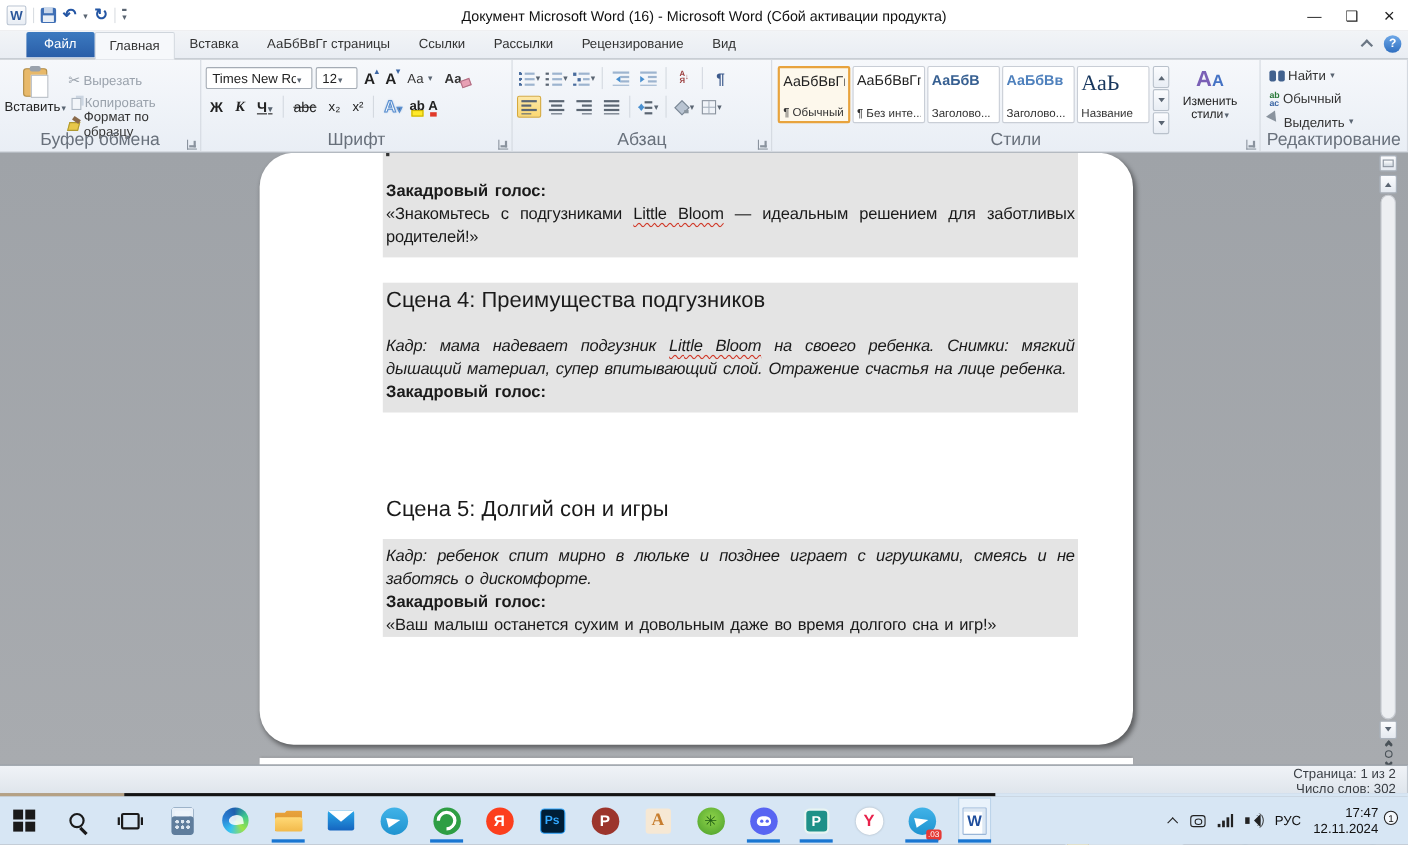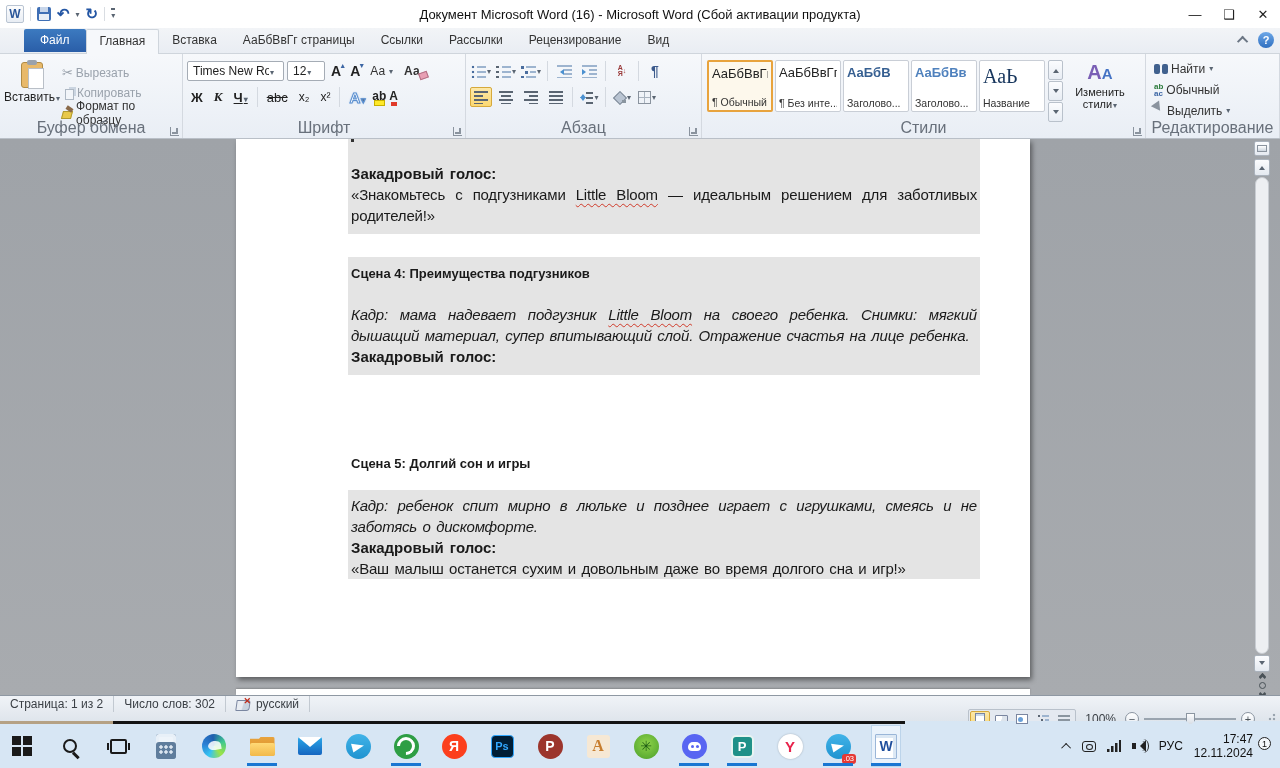--- a/index.html
+++ b/index.html
@@ -154,27 +154,27 @@
   .g-edit .rrow { height:21px; }
   .ic-find { width:14px; height:10px; position:relative; }
   .ic-find::before, .ic-find::after { content:""; position:absolute; top:0; width:6px; height:10px; background:#41618e; border-radius:2px; }
   .ic-find::before { left:0; } .ic-find::after { right:0; }
   .ic-repl { font-size:8px; line-height:7px; color:#2a7a3a; font-weight:bold; }
   .ic-repl i { color:#3c66a4; font-style:normal; display:block; }
   .ic-select { width:0; height:0; border:5px solid transparent; border-top:9px solid #8a939e; transform:rotate(-35deg); margin-top:-3px; }
 
   
   .docarea { height:556px; position:relative; background:linear-gradient(#9fa3a8,#a8abaf); overflow:hidden; }
-  .page1 { position:absolute; left:236px; top:0; width:794px; height:538px; background:#fff; box-shadow:2px 3px 5px rgba(0,0,0,.45); }
+  .page1 { position:absolute; left:236px; top:0; width:794px; height:538px; background:#fff; box-shadow:2px 3px 5px rgba(0,0,0,.45);border-radius:31px; }
   .page2 { position:absolute; left:236px; top:550px; width:794px; height:6px; background:#fff; box-shadow:0 -1px 2px rgba(0,0,0,.2); }
   .doccontent { position:absolute; left:112px; top:0; width:632px; font-size:15px; line-height:21px; letter-spacing:-0.2px; color:#1a1a1a; }
   .shaded { background:#e4e4e4; }
   .just { text-align:justify; word-spacing:1.5px; }
   .voice { font-weight:bold; letter-spacing:0; word-spacing:2px; }
-  .doch { font-weight:bold; font-size:13px; letter-spacing:0; }
+  .doch { font-weight:normal; font-size:20px; letter-spacing:0; }
   .frame { font-style:italic; }
   .squig { text-decoration:underline; text-decoration-style:wavy; text-decoration-color:#d03a2a; text-decoration-thickness:1px; text-underline-offset:3px; }
   .blk-s3 { position:absolute; top:-2px; left:0; width:100%; padding:26px 3px 8px; }
   .remnant-dot { position:absolute; left:3px; top:1px; width:3px; height:4px; background:#333; }
   .blk-s4 { position:absolute; top:118px; left:0; width:100%; padding:6px 3px 8px; }
   .blk-s4 .doch { margin-bottom:20px; }
   .h-s5 { position:absolute; top:314px; left:3px; }
   .blk-s5 { position:absolute; top:351px; left:0; width:100%; padding:5px 3px 0; }
 
   
@@ -184,21 +184,21 @@
   .sc-btn { width:16px; height:17px; background:linear-gradient(#fbfcfe,#e4e9f0); border:1px solid #aab2bc; border-radius:2px; display:flex; align-items:center; justify-content:center; }
   .sc-track { flex:1; width:14px; background:#edeff2; border:1px solid #c8ccd2; border-radius:7px; margin:1px 0; }
   .pgnav { display:flex; flex-direction:column; align-items:center; gap:4px; padding:4px 0 0; }
   .chv { width:6px; height:6px; border-left:2px solid #4a5258; border-top:2px solid #4a5258; }
   .chv.up { transform:rotate(45deg); } .chv.down { transform:rotate(225deg); }
   .dbl { display:flex; flex-direction:column; gap:0; align-items:center; }
   .dbl .chv { margin:-2px 0; width:5px; height:5px; }
   .circ { width:7px; height:7px; border:1.5px solid #4a5258; border-radius:50%; }
 
   
-  .statusbar { height:26px; background:linear-gradient(#f0f3f7,#dfe5ec); border-top:1px solid #8f98a3; display:flex; align-items:flex-start; font-size:12px; color:#3a3f45; }
+  .statusbar { height:26px; background:linear-gradient(#f0f3f7,#dfe5ec); border-top:1px solid #8f98a3; display:flex; align-items:flex-end; font-size:12px; color:#3a3f45;flex-direction:column; }
   .sseg { padding:0 10px; height:16px; display:flex; align-items:center; border-right:1px solid #c2c9d1; gap:6px; }
   .spell-ic { width:14px; height:12px; position:relative; }
   .spell-ic::before { content:""; position:absolute; left:0; top:2px; width:12px; height:9px; background:linear-gradient(100deg,#e8ecf2 45%,#c8d2de 55%); border:1px solid #7a86a0; border-radius:1px 3px 3px 1px; transform:skewX(-8deg); }
   .spell-ic::after { content:"✕"; position:absolute; right:-1px; top:-2px; color:#c02a1a; font-size:9px; font-weight:bold; }
   .sb-right { margin-left:auto; display:flex; align-items:center; gap:5px; padding-right:4px; }
   .view-btns { display:flex; gap:1px; border:1px solid #b9c1cb; border-radius:2px; padding:1px; background:#e4e9f0; }
   .vbtn { width:20px; height:17px; display:flex; align-items:center; justify-content:center; border-radius:2px; }
   .vbtn.sel { background:linear-gradient(#fde8a8,#fbd872); border:1px solid #d6a93c; }
   .ic-page { width:10px; height:12px; background:#fff; border:1px solid #7a86a0; box-shadow:inset 0 2px 0 #c8d8ea; }
   .ic-book { width:13px; height:9px; background:linear-gradient(105deg,#fff 48%,#dde4ec 52%); border:1px solid #7a86a0; border-radius:1px 1px 3px 3px; }

